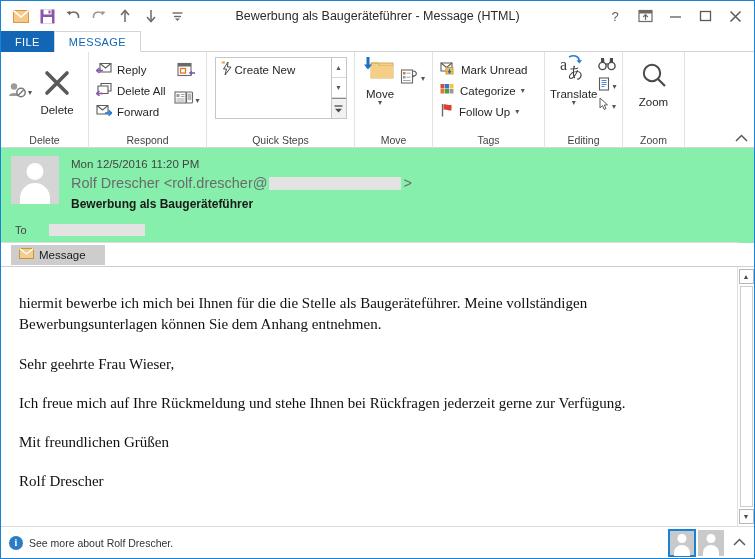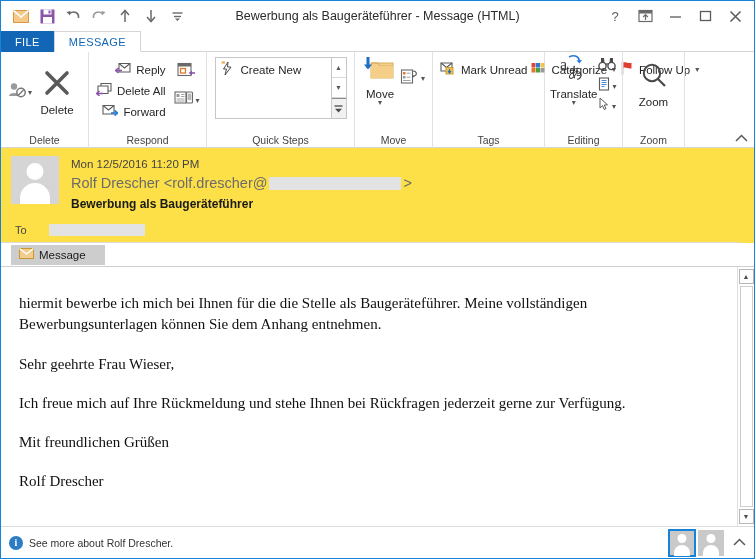--- a/index.html
+++ b/index.html
@@ -103,48 +103,48 @@
     font-size: 10.5px; color: #444;
     display: flex; align-items: center; justify-content: center;
     position: relative;
   }
   .bigbtn {
     display: flex; flex-direction: column; align-items: center;
     justify-content: flex-start;
     padding: 2px 6px; min-width: 46px;
   }
   .bigbtn .lbl { font-size: 11.5px; color: #262626; margin-top: 2px; }
-  .smallrow { display: flex; align-items: center; gap: 5px; height: 21px; padding: 0 2px; justify-content: flex-end; }
+  .smallrow { display: flex; align-items: center; gap: 5px; height: 21px; padding: 0 2px; }
   .smallrow .lbl { font-size: 11.5px; color: #262626; white-space: nowrap; }
   .caret { font-size: 8px; color: #555; }
   .caret-dn { font-size: 8px; color: #555; line-height: 6px; }
 
   
   .qs-box {
     width: 132px; height: 62px;
     border: 1px solid #c6c6c6;
     display: flex;
     background: #fff;
   }
   .qs-list { flex: 1; padding: 3px 4px; }
-  .qs-item { display: flex; align-items: center; gap: 6px; font-size: 11.5px; color: #262626; }
+  .qs-item { display: flex; align-items: center; font-size: 11.5px; color: #262626; }
   .qs-scroll { width: 15px; border-left: 1px solid #c6c6c6; display: flex; flex-direction: column; }
   .qs-sb { flex: 1; display: flex; align-items: center; justify-content: center; border-bottom: 1px solid #d8d8d8; font-size: 7px; color: #5a5a5a; background: #fff; }
   .qs-sb.last { border-bottom: none; border-top: 1px solid #8c8c8c; background: #f1f1f1; }
 
   .ribbon-collapse {
     position: absolute; right: 6px; bottom: 2px;
     font-size: 11px; color: #5a5a5a;
   }
 
   
   .msg-header {
     flex: none;
     padding: 8px 15px 0 0;
-    background: #fde047;
+    background: #86efac;
     position: relative;
   }
   .hdr-main { display: flex; padding: 0 10px; }
   .avatar-lg {
     width: 48px; height: 48px;
     background: #d5d5d5;
     flex: none;
     position: relative;
     overflow: hidden;
   }
@@ -498,21 +498,21 @@
               </svg>
           </span>
           <span class="caret">▾</span>
         </div>
       </div>
       <div class="rgroup-label">Move</div>
     </div>
 
     <div class="rgroup" style="width:112px">
       <div class="rgroup-body">
-        <div style="display:flex;flex-direction:row;padding-top:2px">
+        <div style="display:flex;flex-direction:column;padding-top:2px">
           <div class="smallrow">
             <span>
               <svg width="16" height="14" viewBox="0 0 16 14">
                   <path d="M1 2 L12 2 L12 10 L1 10 Z" fill="#fff" stroke="#5b5b5b" stroke-width="1.1"></path>
                   <path d="M1 2 L6.5 6.5 L12 2" fill="none" stroke="#5b5b5b" stroke-width="1.1"></path>
                   <rect x="6" y="6.5" width="7" height="6.5" fill="#f2c14e" stroke="#c9972b" stroke-width="0.9"></rect>
                   <path d="M9.5 8 L9.5 11.5 M8 10 L9.5 12 L11 10" stroke="#1e6fc4" stroke-width="1.2" fill="none"></path>
                 </svg>
             </span>
             <span class="lbl">Mark Unread</span>

